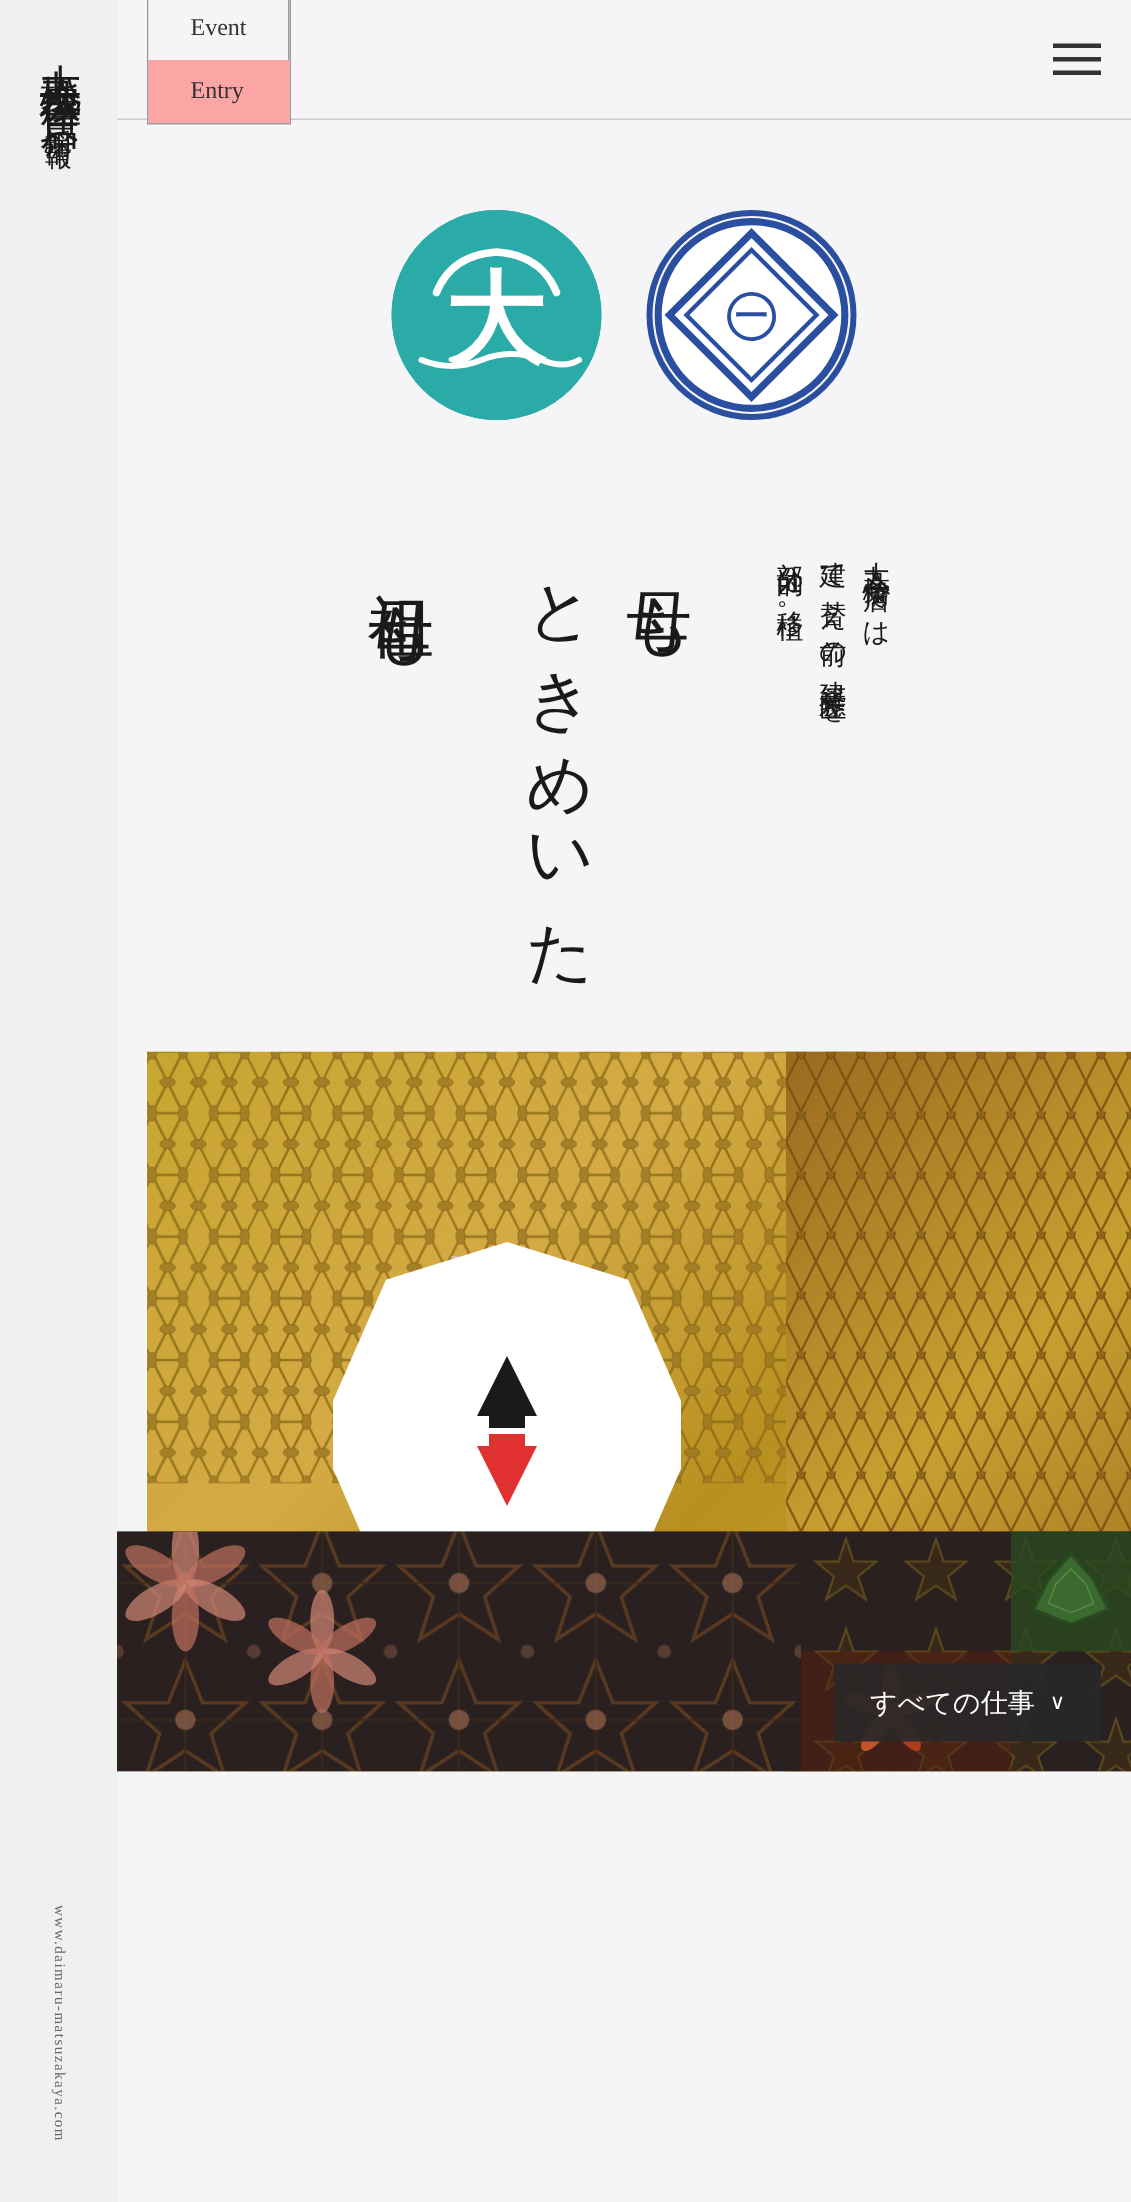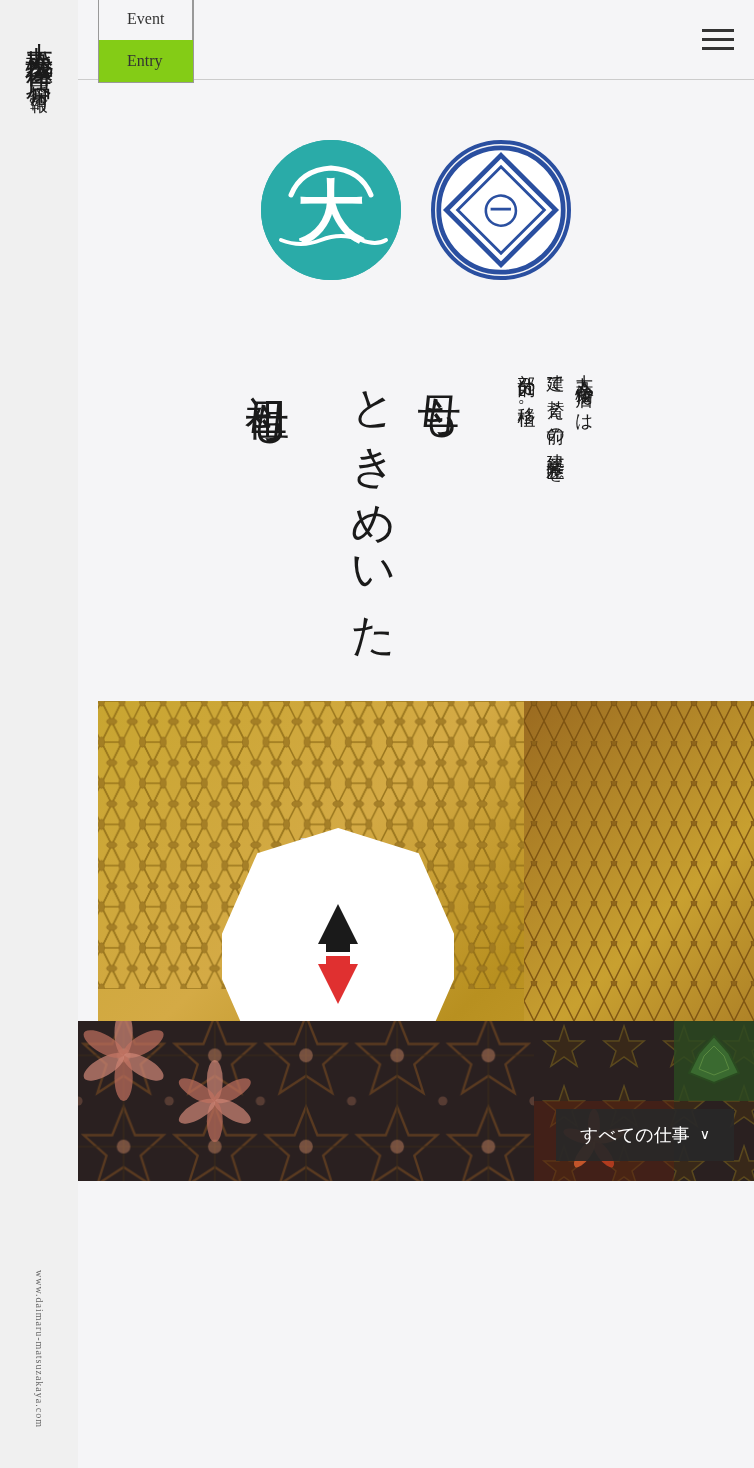--- a/index.html
+++ b/index.html
@@ -102,21 +102,21 @@
       background: #f5f5f7;
       border-right: 1px solid #999;
       font-family: 'Georgia', serif;
     }
 
     .nav-tab:last-child {
       border-right: none;
     }
 
     .nav-tab.active {
-      background: #84cc16;
+      background: #fca5a5;
     }
 
     .hamburger-icon {
       margin-left: auto;
       margin-right: 20px;
       display: flex;
       flex-direction: column;
       gap: 6px;
       cursor: pointer;
     }

